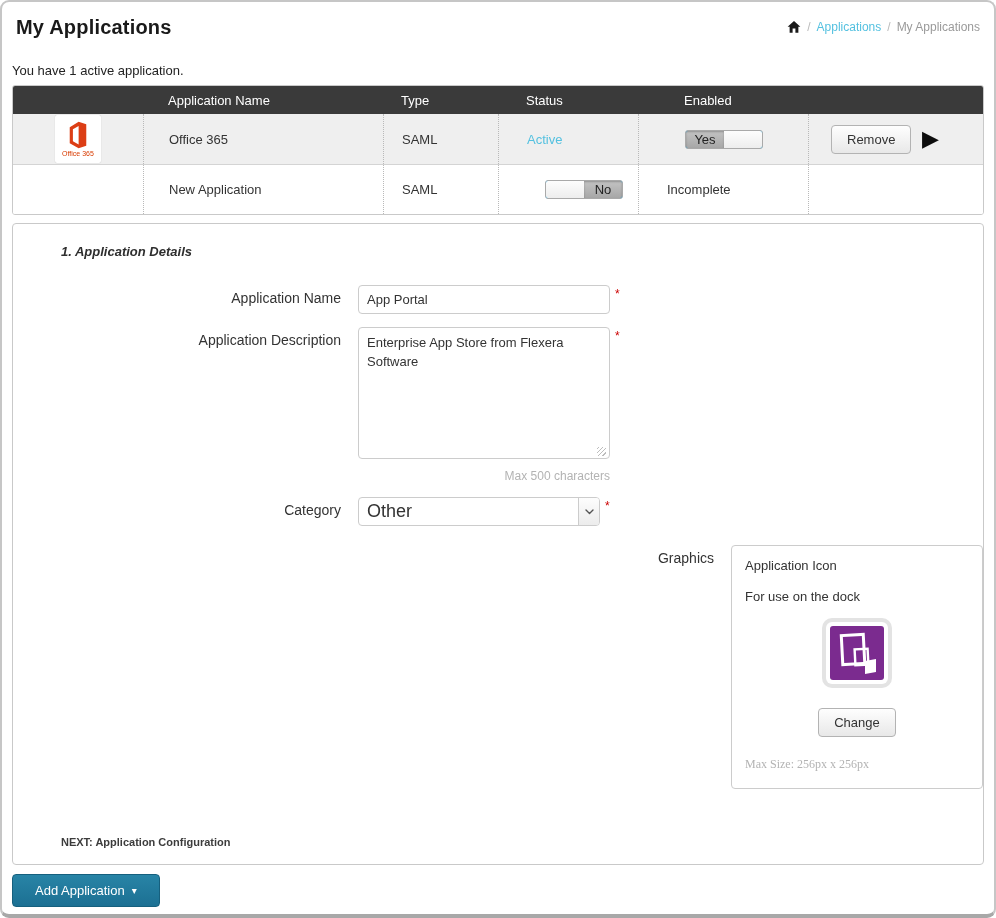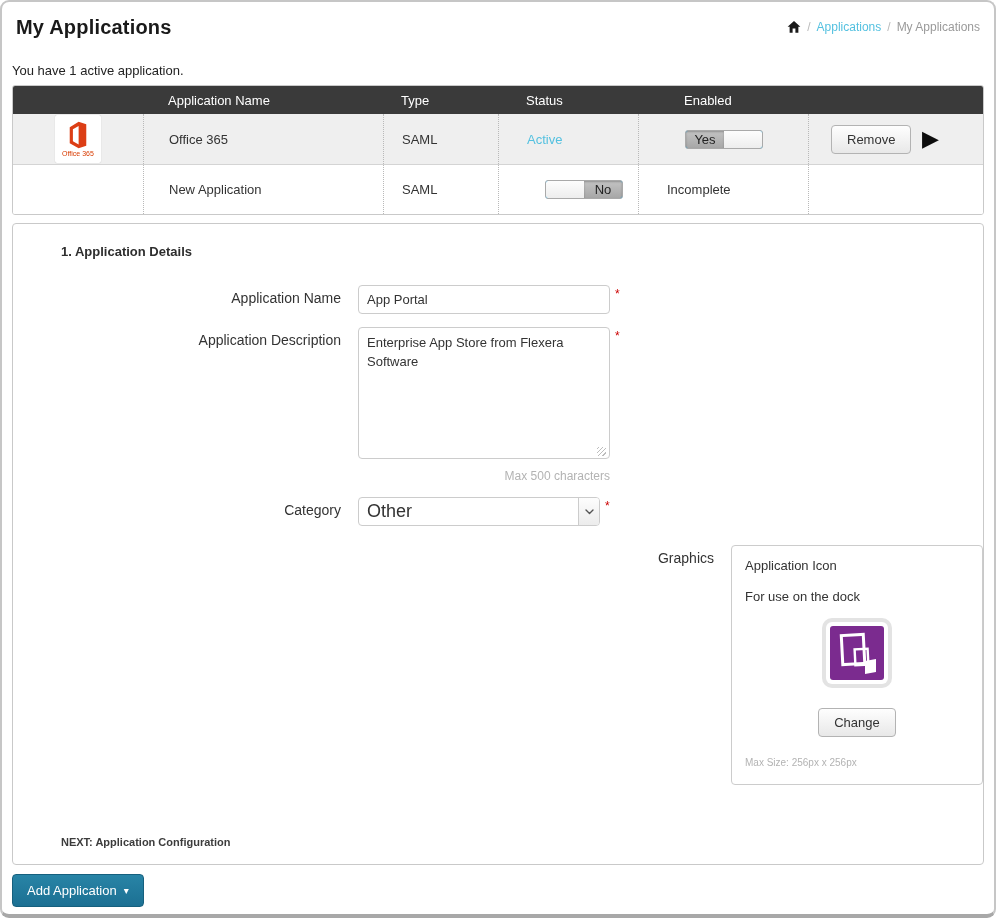--- a/index.html
+++ b/index.html
@@ -52,21 +52,21 @@
 
   .btn { display: inline-flex; align-items: center; justify-content: center; font-size: 13px; color: #333;
          background: linear-gradient(#fefefe, #e8e8e8); border: 1px solid #b3b3b3; border-radius: 4px;
          padding: 6px 15px; cursor: pointer; font-family: inherit; }
   .btn-teal { background: linear-gradient(#2884a6, #1c7093); border: 1px solid #16607e; color: #fff; }
 
   .row-arrow { font-size: 22px; color: #0d0d0d; line-height: 1; cursor: pointer; }
 
   
   .panel { margin-top: 8px; border: 1px solid #c9c9c9; border-radius: 4px; background: #fff; height: 642px; position: relative; }
-  .panel-heading { margin: 20px 0 4px 48px; font-size: 13px; font-weight: bold; color: #2e2e2e; }
+  .panel-heading { margin: 20px 0 4px 48px; font-size: 13px; font-weight: bold; color: #2e2e2e; font-style: italic; }
 
   .form-row { display: flex; align-items: flex-start; margin-top: 18px; }
   .f-label { width: 345px; text-align: right; padding-right: 17px; font-size: 14px; color: #333; padding-top: 5px; flex: none; }
   .f-control { display: flex; align-items: flex-start; }
   .req { color: #cc0000; font-size: 12px; margin-left: 5px; padding-top: 2px; }
 
   .text-input { width: 252px; height: 29px; border: 1px solid #ccc; border-radius: 4px; padding: 4px 8px; font-size: 13px; color: #333; font-family: inherit; outline: none; }
   .textarea-wrap { position: relative; }
   .text-area { width: 252px; height: 132px; border: 1px solid #ccc; border-radius: 4px; padding: 6px 8px; font-size: 13px; color: #333; font-family: inherit; resize: none; outline: none; line-height: 1.45; }
   .grip { position: absolute; right: 4px; bottom: 7px; width: 9px; height: 9px; pointer-events: none;
@@ -75,29 +75,29 @@
 
   .select { width: 242px; height: 29px; border: 1px solid #ccc; border-radius: 4px; display: flex; align-items: stretch; cursor: pointer; background: #fff; overflow: hidden; }
   .select .sel-value { flex: 1; display: flex; align-items: center; padding-left: 8px; font-size: 18px; color: #333; }
   .select .sel-btn { width: 21px; border-left: 1px solid #ccc; background: linear-gradient(#fdfdfd, #ececec); display: flex; align-items: center; justify-content: center; }
 
   .gfx-box { width: 252px; border: 1px solid #ccc; border-radius: 4px; padding: 12px 13px 16px 13px; font-size: 13px; color: #333; }
   .gfx-line2 { margin-top: 16px; }
   .icon-frame { width: 62px; height: 62px; margin: 18px auto 0 auto; border-radius: 6px; background: #fff;
                 box-shadow: 0 0 0 4px #e3e3e3, 0 1px 3px rgba(0,0,0,.35); display: flex; align-items: center; justify-content: center; }
   .change-wrap { text-align: center; margin-top: 24px; }
-  .gfx-maxsize { margin-top: 20px; font-size: 10px; color: #b3b3b3; }
+  .gfx-maxsize { margin-top: 20px; font-size: 12px; color: #b3b3b3; font-family: Liberation Serif, serif; }
 
   .panel-footer { position: absolute; left: 0; right: 0; bottom: 16px; display: flex; justify-content: space-between; align-items: center; padding: 0 14px 0 48px; }
   .next-hint { font-size: 11px; font-weight: bold; color: #3c3c3c; }
   .panel-actions { display: flex; gap: 7px; }
 
   
   .page-footer { display: flex; justify-content: space-between; align-items: center; margin-top: 9px; padding: 0 0 0 0; }
-  .add-app-btn { padding: 8px 14px; font-size: 13px; border-radius: 4px; gap: 7px; }
+  .add-app-btn { padding: 8px 22px; font-size: 13px; border-radius: 4px; gap: 7px; }
   .caret { font-size: 10px; line-height: 1; }
   .footer-right { display: flex; align-items: center; gap: 8px; }
   .help-circle { width: 16px; height: 16px; border-radius: 50%; background: #a2a2a2; color: #fff; font-size: 11px; font-weight: bold;
                  display: flex; align-items: center; justify-content: center; cursor: pointer; }
 </style>
 </head>
 <body>
 
 <div class="frame">
   <div class="content">

